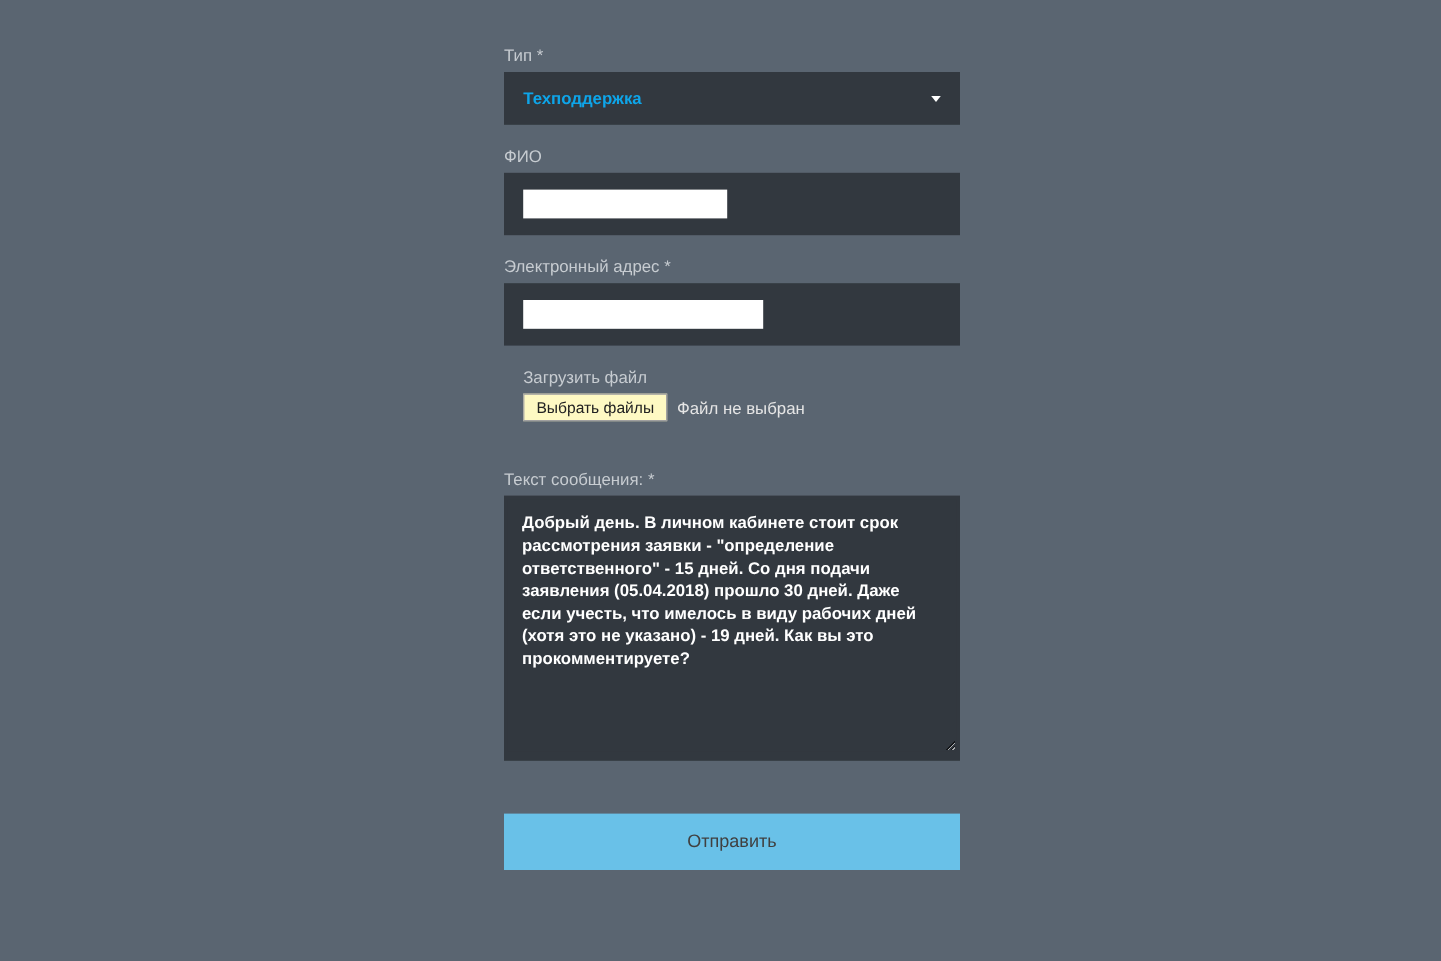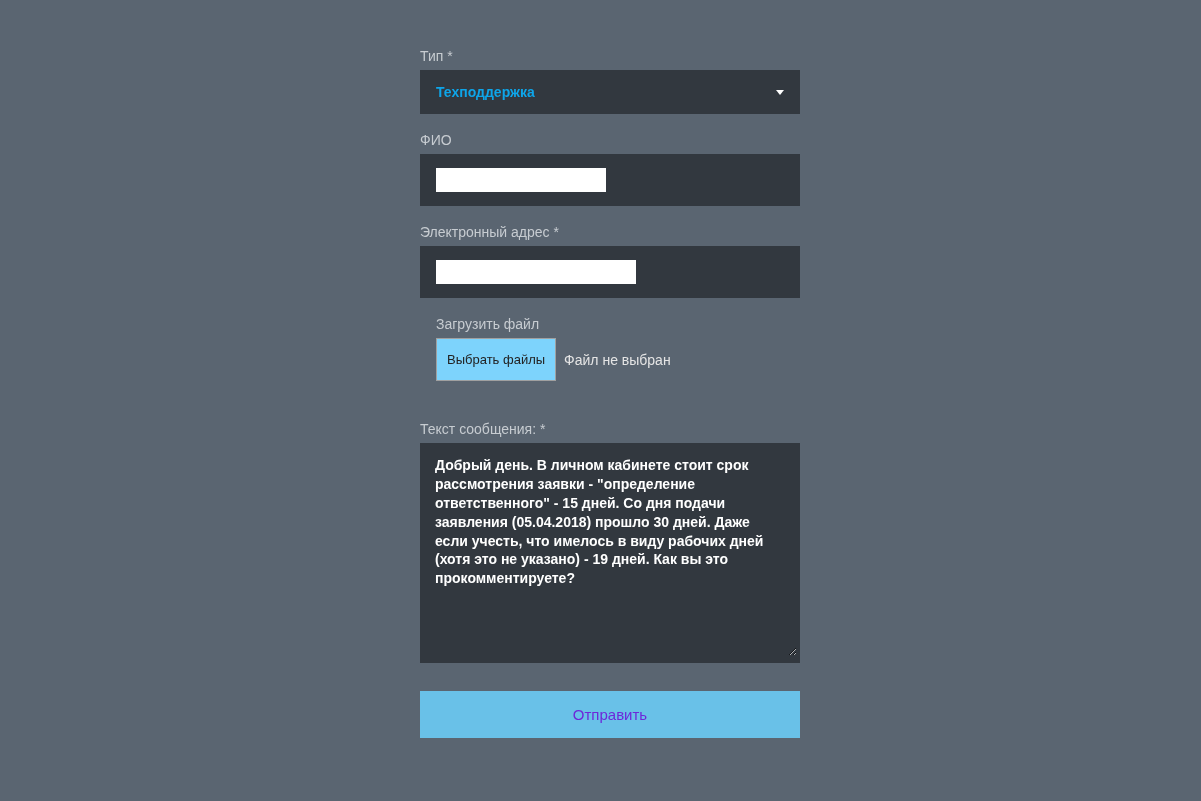--- a/index.html
+++ b/index.html
@@ -11,21 +11,21 @@
       background-color: #5a6571;
       font-family: 'Segoe UI', Arial, sans-serif;
       width: 1201px;
       height: 801px;
       overflow: hidden;
       position: relative;
     }
     .form-container {
       position: absolute;
       left: 420px;
-      top: 48px;
+      top: 38px;
       width: 380px;
     }
     .form-group {
       margin-bottom: 18px;
     }
     .form-label {
       color: #c7ccd1;
       font-size: 14px;
       display: block;
       margin-bottom: 6px;
@@ -71,23 +71,23 @@
     .file-upload-section {
       margin-bottom: 40px;
       margin-left: 16px;
     }
     .file-upload-row {
       display: flex;
       align-items: center;
       gap: 8px;
     }
     .file-button {
-      background-color: #7dd3fc;
+      background-color: #fef9c3;
       border: 1px solid #a0a0a0;
-      padding: 13px 10px;
+      padding: 3px 10px;
       font-size: 13px;
       color: #222;
       cursor: pointer;
       font-family: inherit;
     }
     .file-status {
       color: #e5e5e5;
       font-size: 14px;
     }
     .textarea-wrapper {
@@ -106,26 +106,26 @@
       font-family: inherit;
       resize: both;
       outline: none;
       line-height: 1.35;
     }
     .submit-button {
       width: 100%;
       background-color: #69c1e8;
       border: none;
       padding: 15px 0;
-      color: #6d28d9;
+      color: #404040;
       font-size: 15px;
       font-weight: 500;
       cursor: pointer;
       font-family: inherit;
-      margin-top: 10px;
+      margin-top: 26px;
     }
   </style>
 </head>
 <body>
 
 <div class="form-container">
 
   <div class="form-group">
     <label class="form-label">Тип *</label>
     <div class="select-wrapper">

